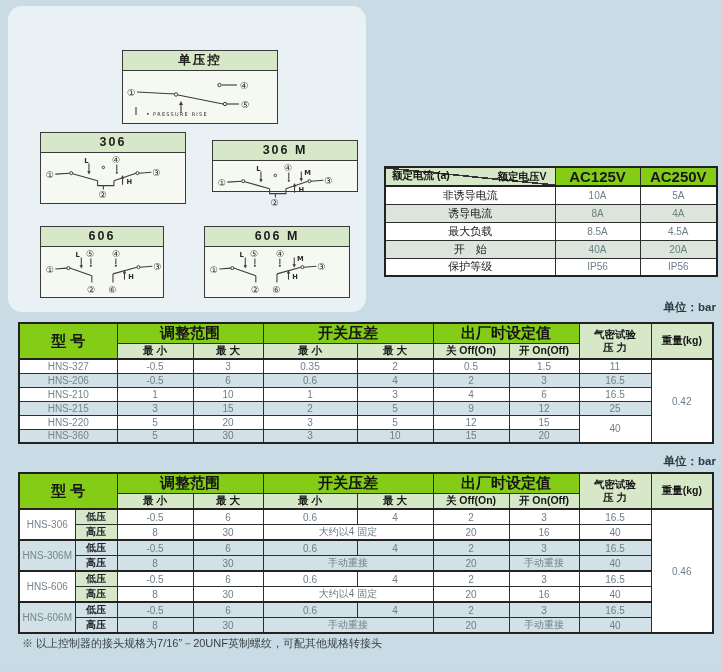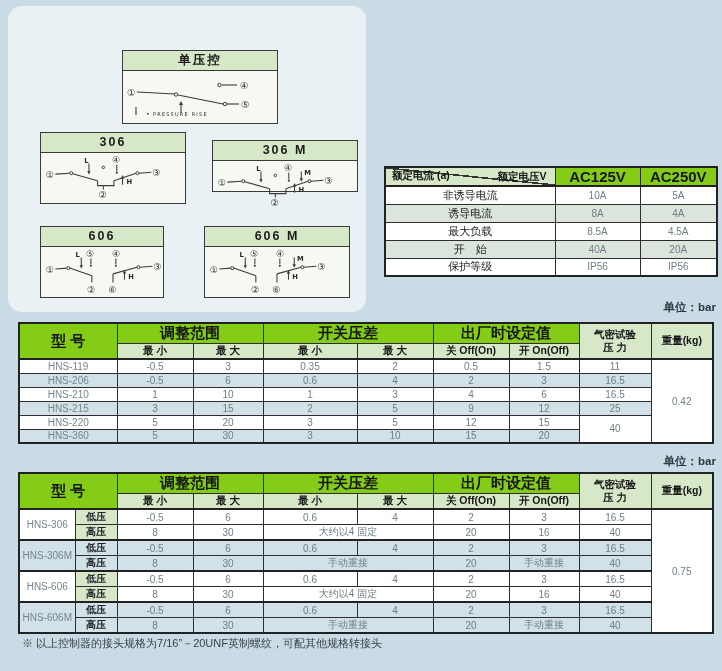--- a/index.html
+++ b/index.html
@@ -289,21 +289,21 @@
     </tr>
     <tr class="thick-b">
       <td class="hd2" style="height:15px;">最 小</td>
       <td class="hd2">最 大</td>
       <td class="hd2">最 小</td>
       <td class="hd2">最 大</td>
       <td class="hd2">关 Off(On)</td>
       <td class="hd2">开 On(Off)</td>
     </tr>
     <tr>
-      <td class="mod">HNS-119</td>
+      <td class="mod">HNS-327</td>
       <td class="v">-0.5</td>
       <td class="v">3</td>
       <td class="v">0.35</td>
       <td class="v">2</td>
       <td class="v">0.5</td>
       <td class="v">1.5</td>
       <td class="v">11</td>
       <td class="v wt" rowspan="6">0.42</td>
     </tr>
     <tr class="shade">
@@ -397,21 +397,21 @@
     <tr style="height:15px;">
       <td class="mod" rowspan="2">HNS-306</td>
       <td class="sub">低压</td>
       <td class="v">-0.5</td>
       <td class="v">6</td>
       <td class="v">0.6</td>
       <td class="v">4</td>
       <td class="v">2</td>
       <td class="v">3</td>
       <td class="v">16.5</td>
-      <td class="v wt" rowspan="8">0.75</td>
+      <td class="v wt" rowspan="8">0.46</td>
     </tr>
     <tr style="height:15px;">
       <td class="sub">高压</td>
       <td class="v">8</td>
       <td class="v">30</td>
       <td class="v" colspan="2">大约以4 固定</td>
       <td class="v">20</td>
       <td class="v">16</td>
       <td class="v">40</td>
     </tr>

